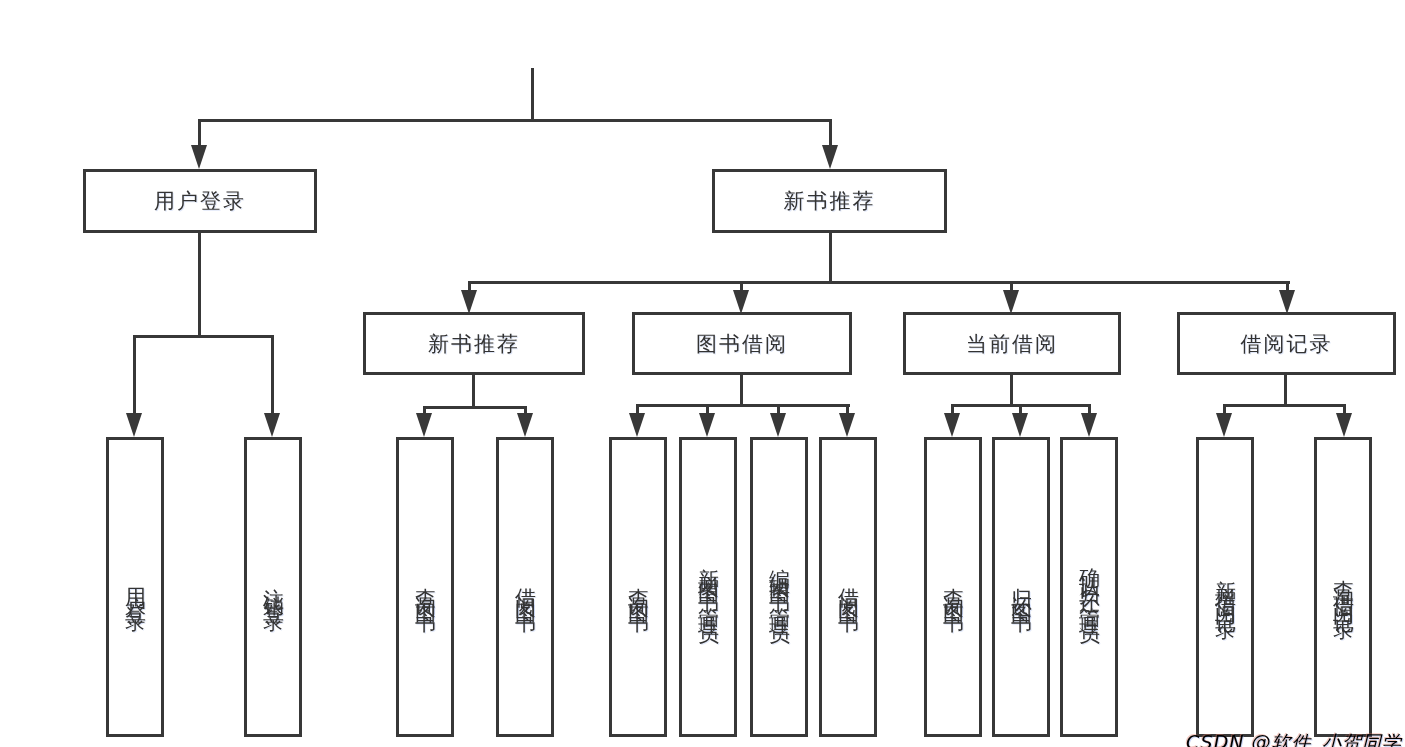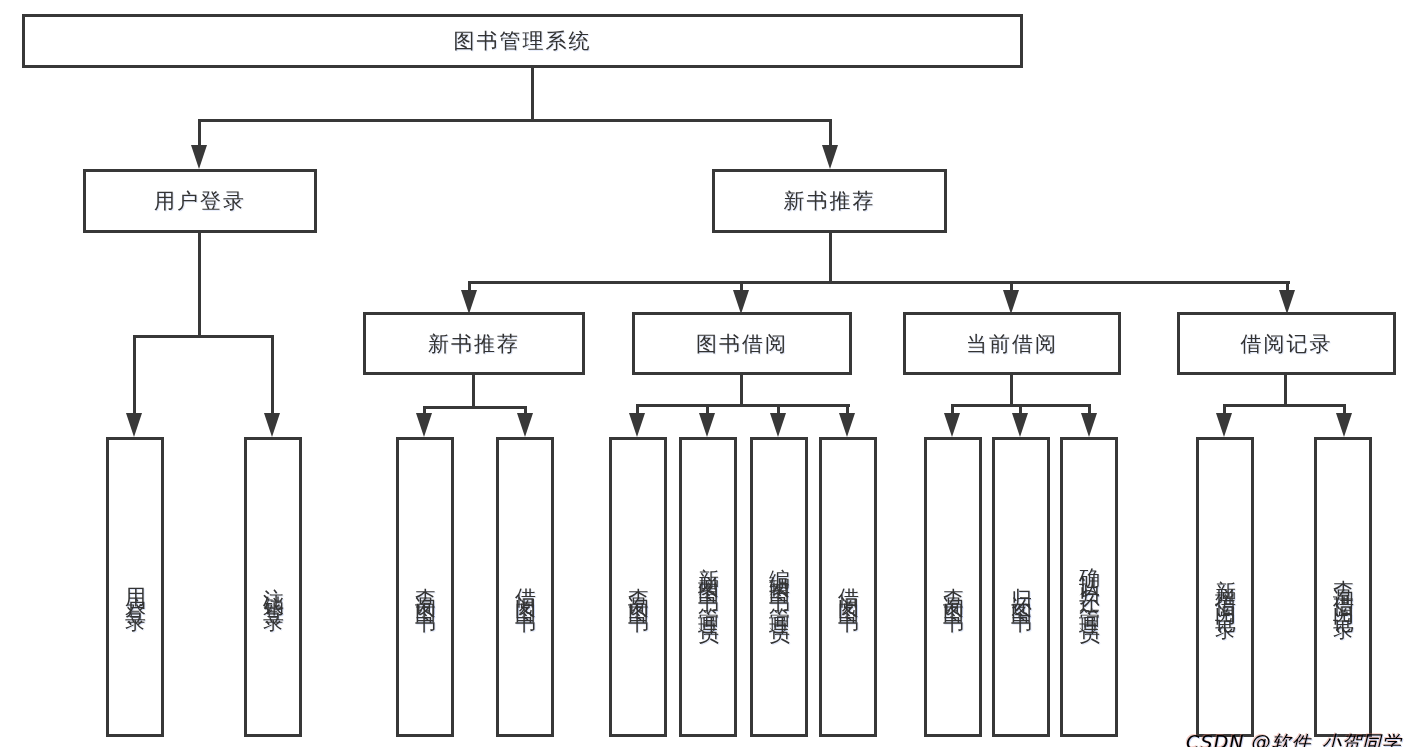--- a/index.html
+++ b/index.html
@@ -31,23 +31,20 @@
     color:#000000;white-space:nowrap;
     text-shadow:-1px -1px 0 rgba(225,120,100,0.40),1px 1px 0 rgba(120,150,230,0.40);
     font-style:italic;
   }
 </style>
 </head>
 <body>
 
 <div class="canvas">
 
-  <div class="box" style="left:22px;top:14px;width:1001px;height:54px;">
-    <span>图书管理系统</span>
-  </div>
 
   <div class="vl" style="left:531px;top:68px;height:54px;"></div>
   <div class="hl" style="left:198px;top:119px;width:634px;"></div>
   <div class="vl" style="left:198px;top:119px;height:30px;"></div>
   <div class="ar" style="left:191px;top:145px;"></div>
   <div class="vl" style="left:829px;top:119px;height:30px;"></div>
   <div class="ar" style="left:822px;top:145px;"></div>
 
   <div class="box" style="left:83px;top:169px;width:234px;height:64px;">
     <span>用户登录</span>

